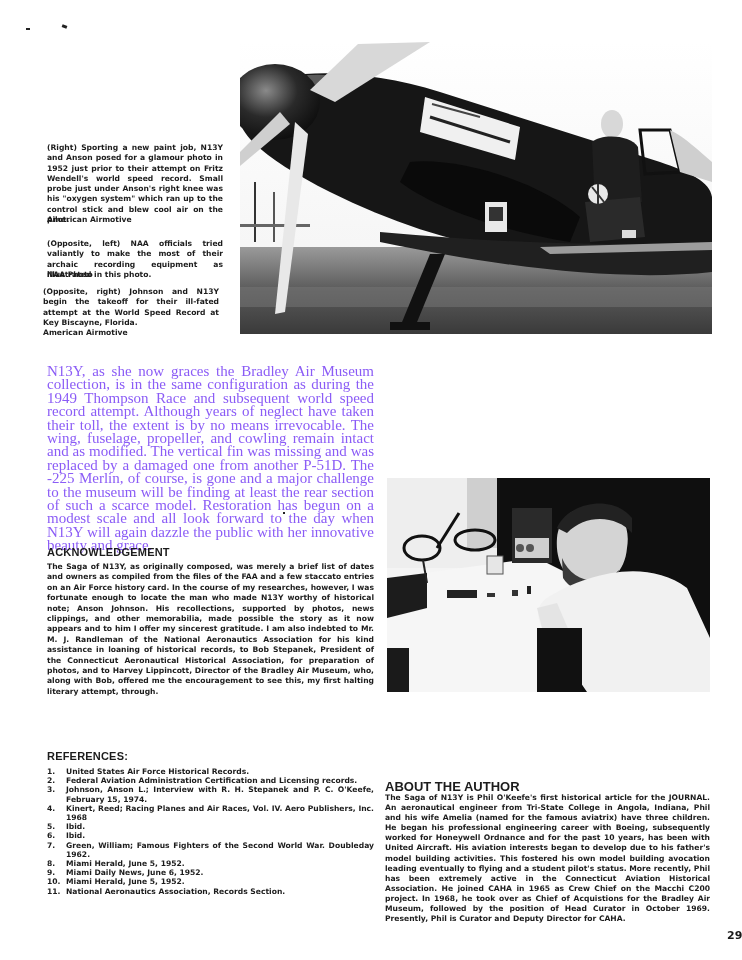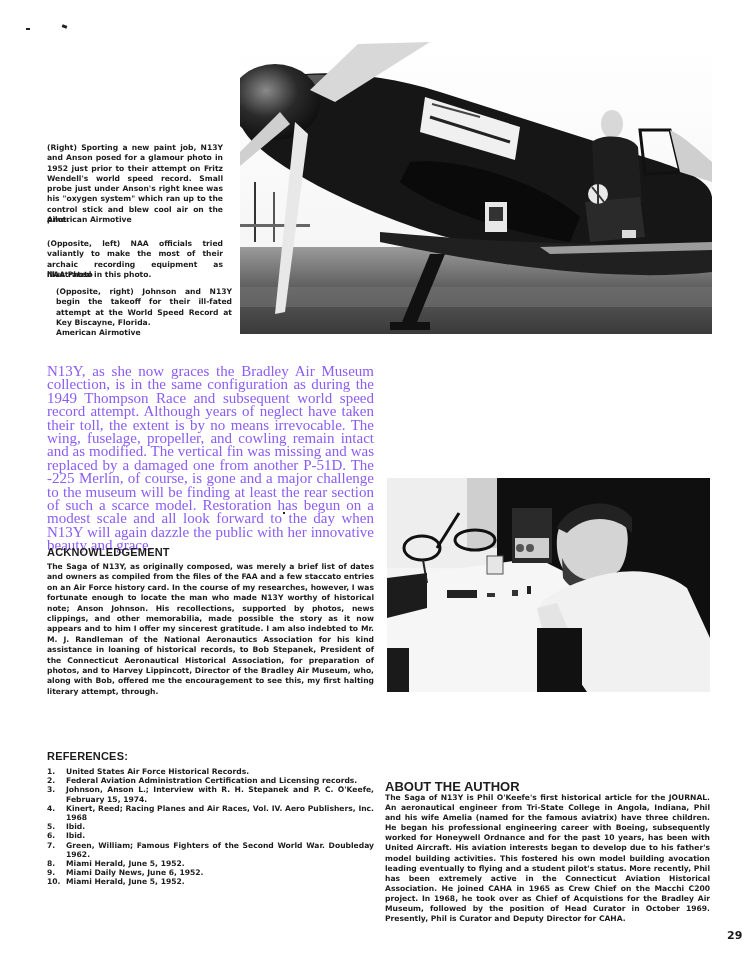--- a/index.html
+++ b/index.html
@@ -33,21 +33,21 @@
 <div class="abs caption" style="left:47px;top:143px;width:176px;">
   <span>(Right) Sporting a new paint job, N13Y and Anson posed for a glamour photo in 1952 just prior to their attempt on Fritz Wendell's world speed record. Small probe just under Anson's right knee was his "oxygen system" which ran up to the control stick and blew cool air on the pilot.</span>
   <span class="credit" style="margin-top:-10.3px;">American Airmotive</span>
 </div>
 
 <div class="abs caption" style="left:47px;top:239px;width:176px;">
   <span>(Opposite, left) NAA officials tried valiantly to make the most of their archaic recording equipment as illustrated in this photo.</span>
   <span class="credit" style="margin-top:-10.3px;">NAA Photo</span>
 </div>
 
-<div class="abs caption" style="left:56px;top:287px;width:176px;">
+<div class="abs caption" style="left:43px;top:287px;width:176px;">
   <span>(Opposite, right) Johnson and N13Y begin the takeoff for their ill-fated attempt at the World Speed Record at Key Biscayne, Florida.</span>
   <span class="credit">American Airmotive</span>
 </div>
 
 <div class="photo" style="left:240px;top:42px;width:472px;height:292px;">
   <svg width="472" height="292" viewBox="0 0 472 292">
     <defs>
       <linearGradient id="sky" x1="0" y1="0" x2="0" y2="1">
         <stop offset="0" stop-color="#ffffff"></stop>
         <stop offset="1" stop-color="#f2f2f2"></stop>
@@ -190,18 +190,22 @@
       <span class="txt">Miami Herald, June 5, 1952.</span>
     </li>
   <li>
       <span class="num">9.</span>
       <span class="txt">Miami Daily News, June 6, 1952.</span>
     </li>
   <li>
       <span class="num">10.</span>
       <span class="txt">Miami Herald, June 5, 1952.</span>
     </li>
+  <li>
+      <span class="num">11.</span>
+      <span class="txt">National Aeronautics Association, Records Section.</span>
+    </li>
 </ul>
 
 <div class="abs heading" style="left:385px;top:779px;font-size:13px;">ABOUT THE AUTHOR</div>
 <div class="abs sans-body" style="left:385px;top:793px;width:325px;line-height:10.1px;">The Saga of N13Y is Phil O'Keefe's first historical article for the JOURNAL. An aeronautical engineer from Tri-State College in Angola, Indiana, Phil and his wife Amelia (named for the famous aviatrix) have three children. He began his professional engineering career with Boeing, subsequently worked for Honeywell Ordnance and for the past 10 years, has been with United Aircraft. His aviation interests began to develop due to his father's model building activities. This fostered his own model building avocation leading eventually to flying and a student pilot's status. More recently, Phil has been extremely active in the Connecticut Aviation Historical Association. He joined CAHA in 1965 as Crew Chief on the Macchi C200 project. In 1968, he took over as Chief of Acquistions for the Bradley Air Museum, followed by the position of Head Curator in October 1969. Presently, Phil is Curator and Deputy Director for CAHA.</div>
 
 <div class="abs page-num" style="left:687px;top:929px;">295</div>
 
 </body></html>

